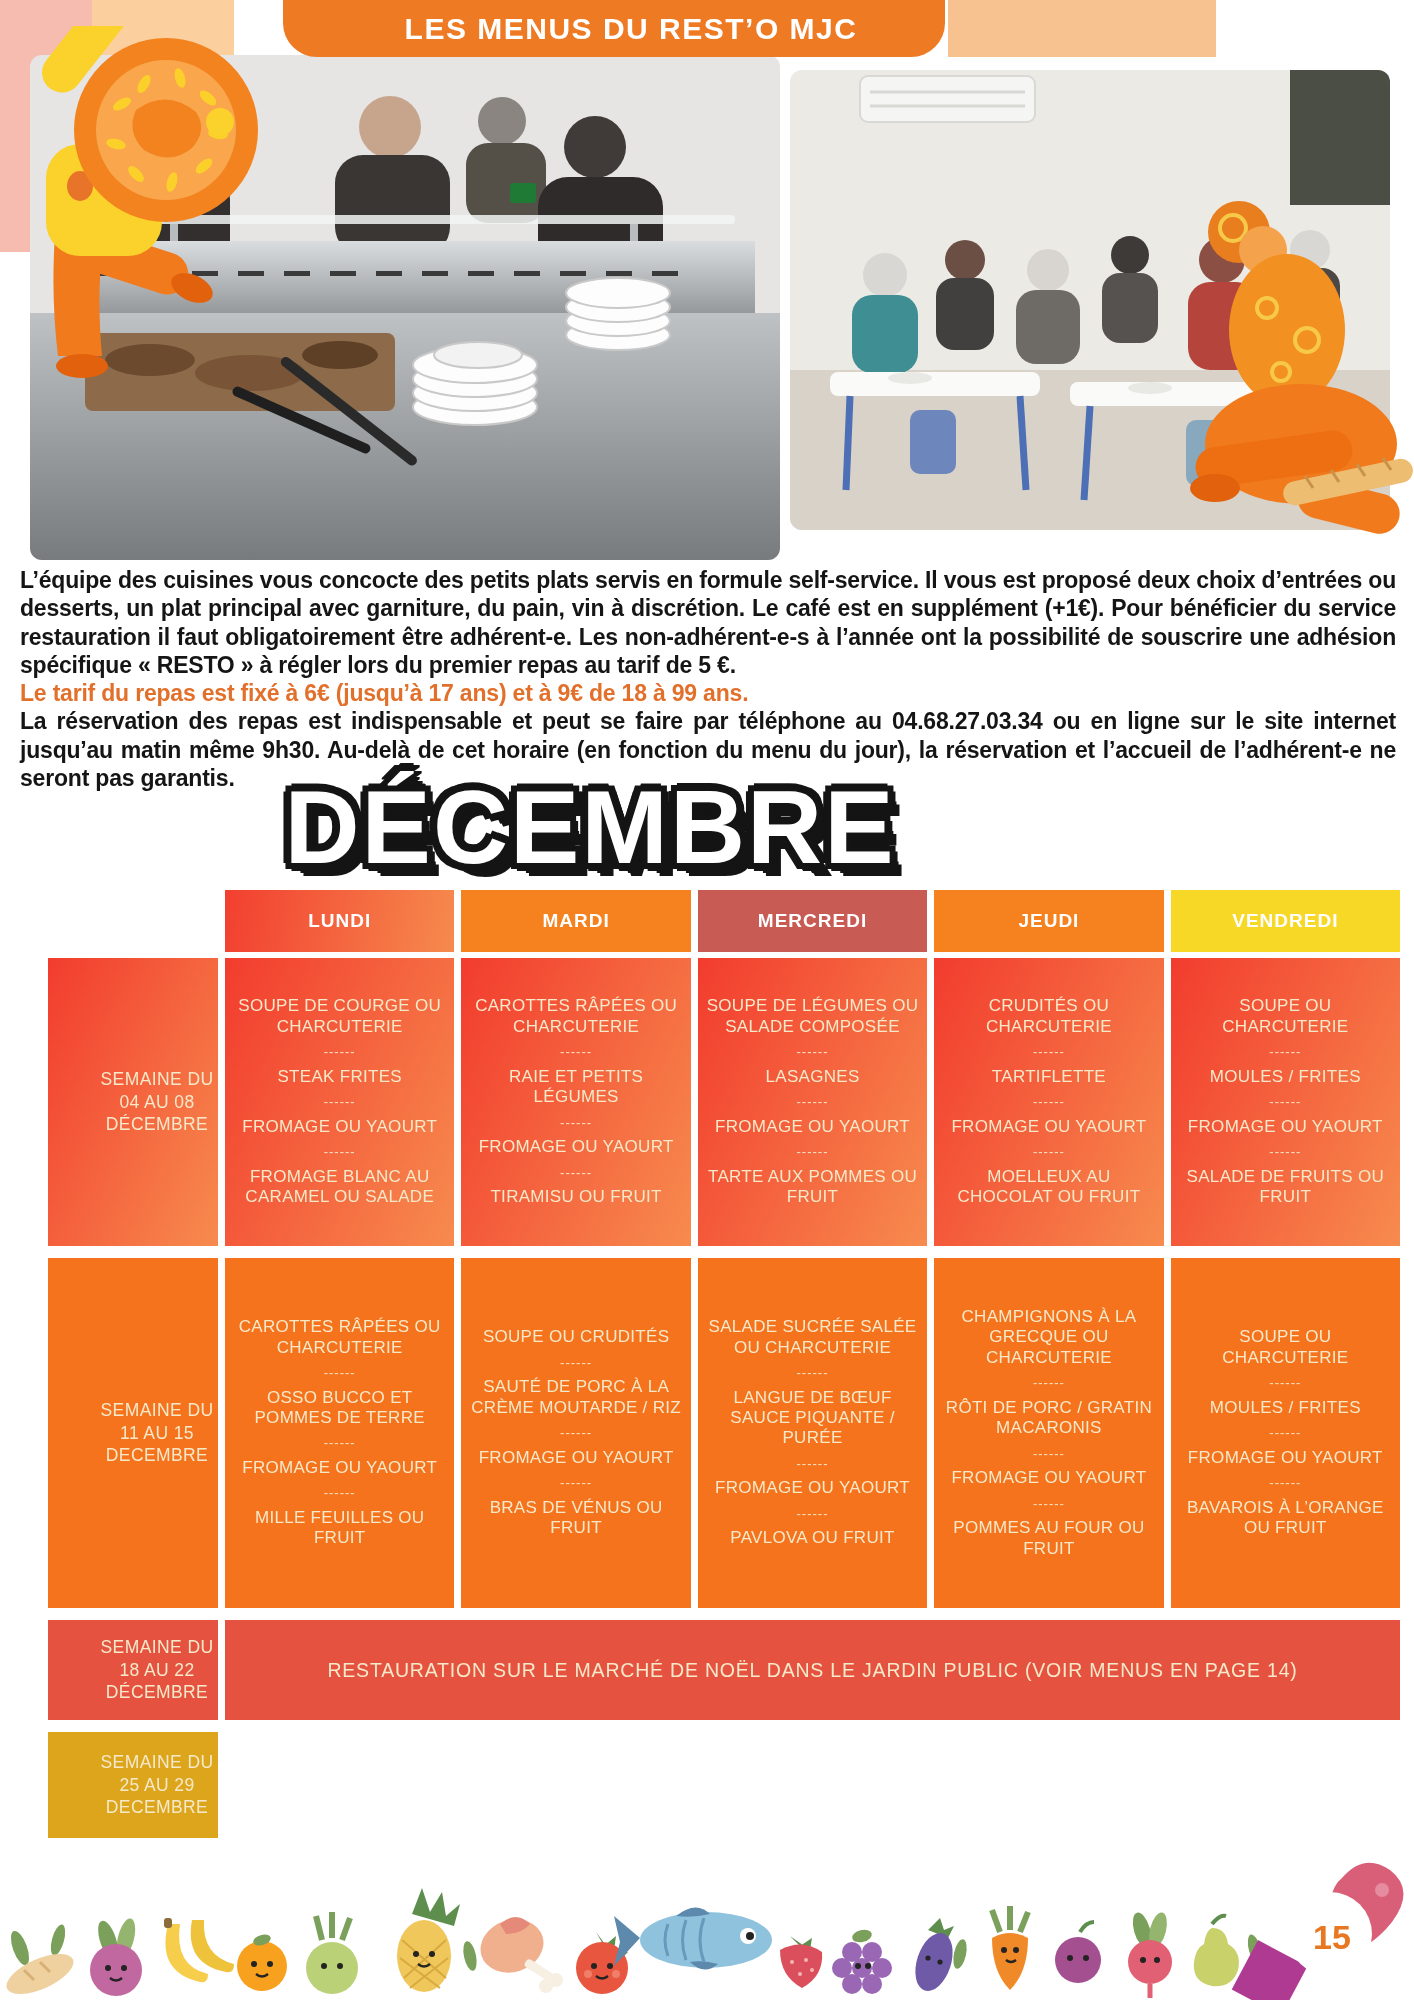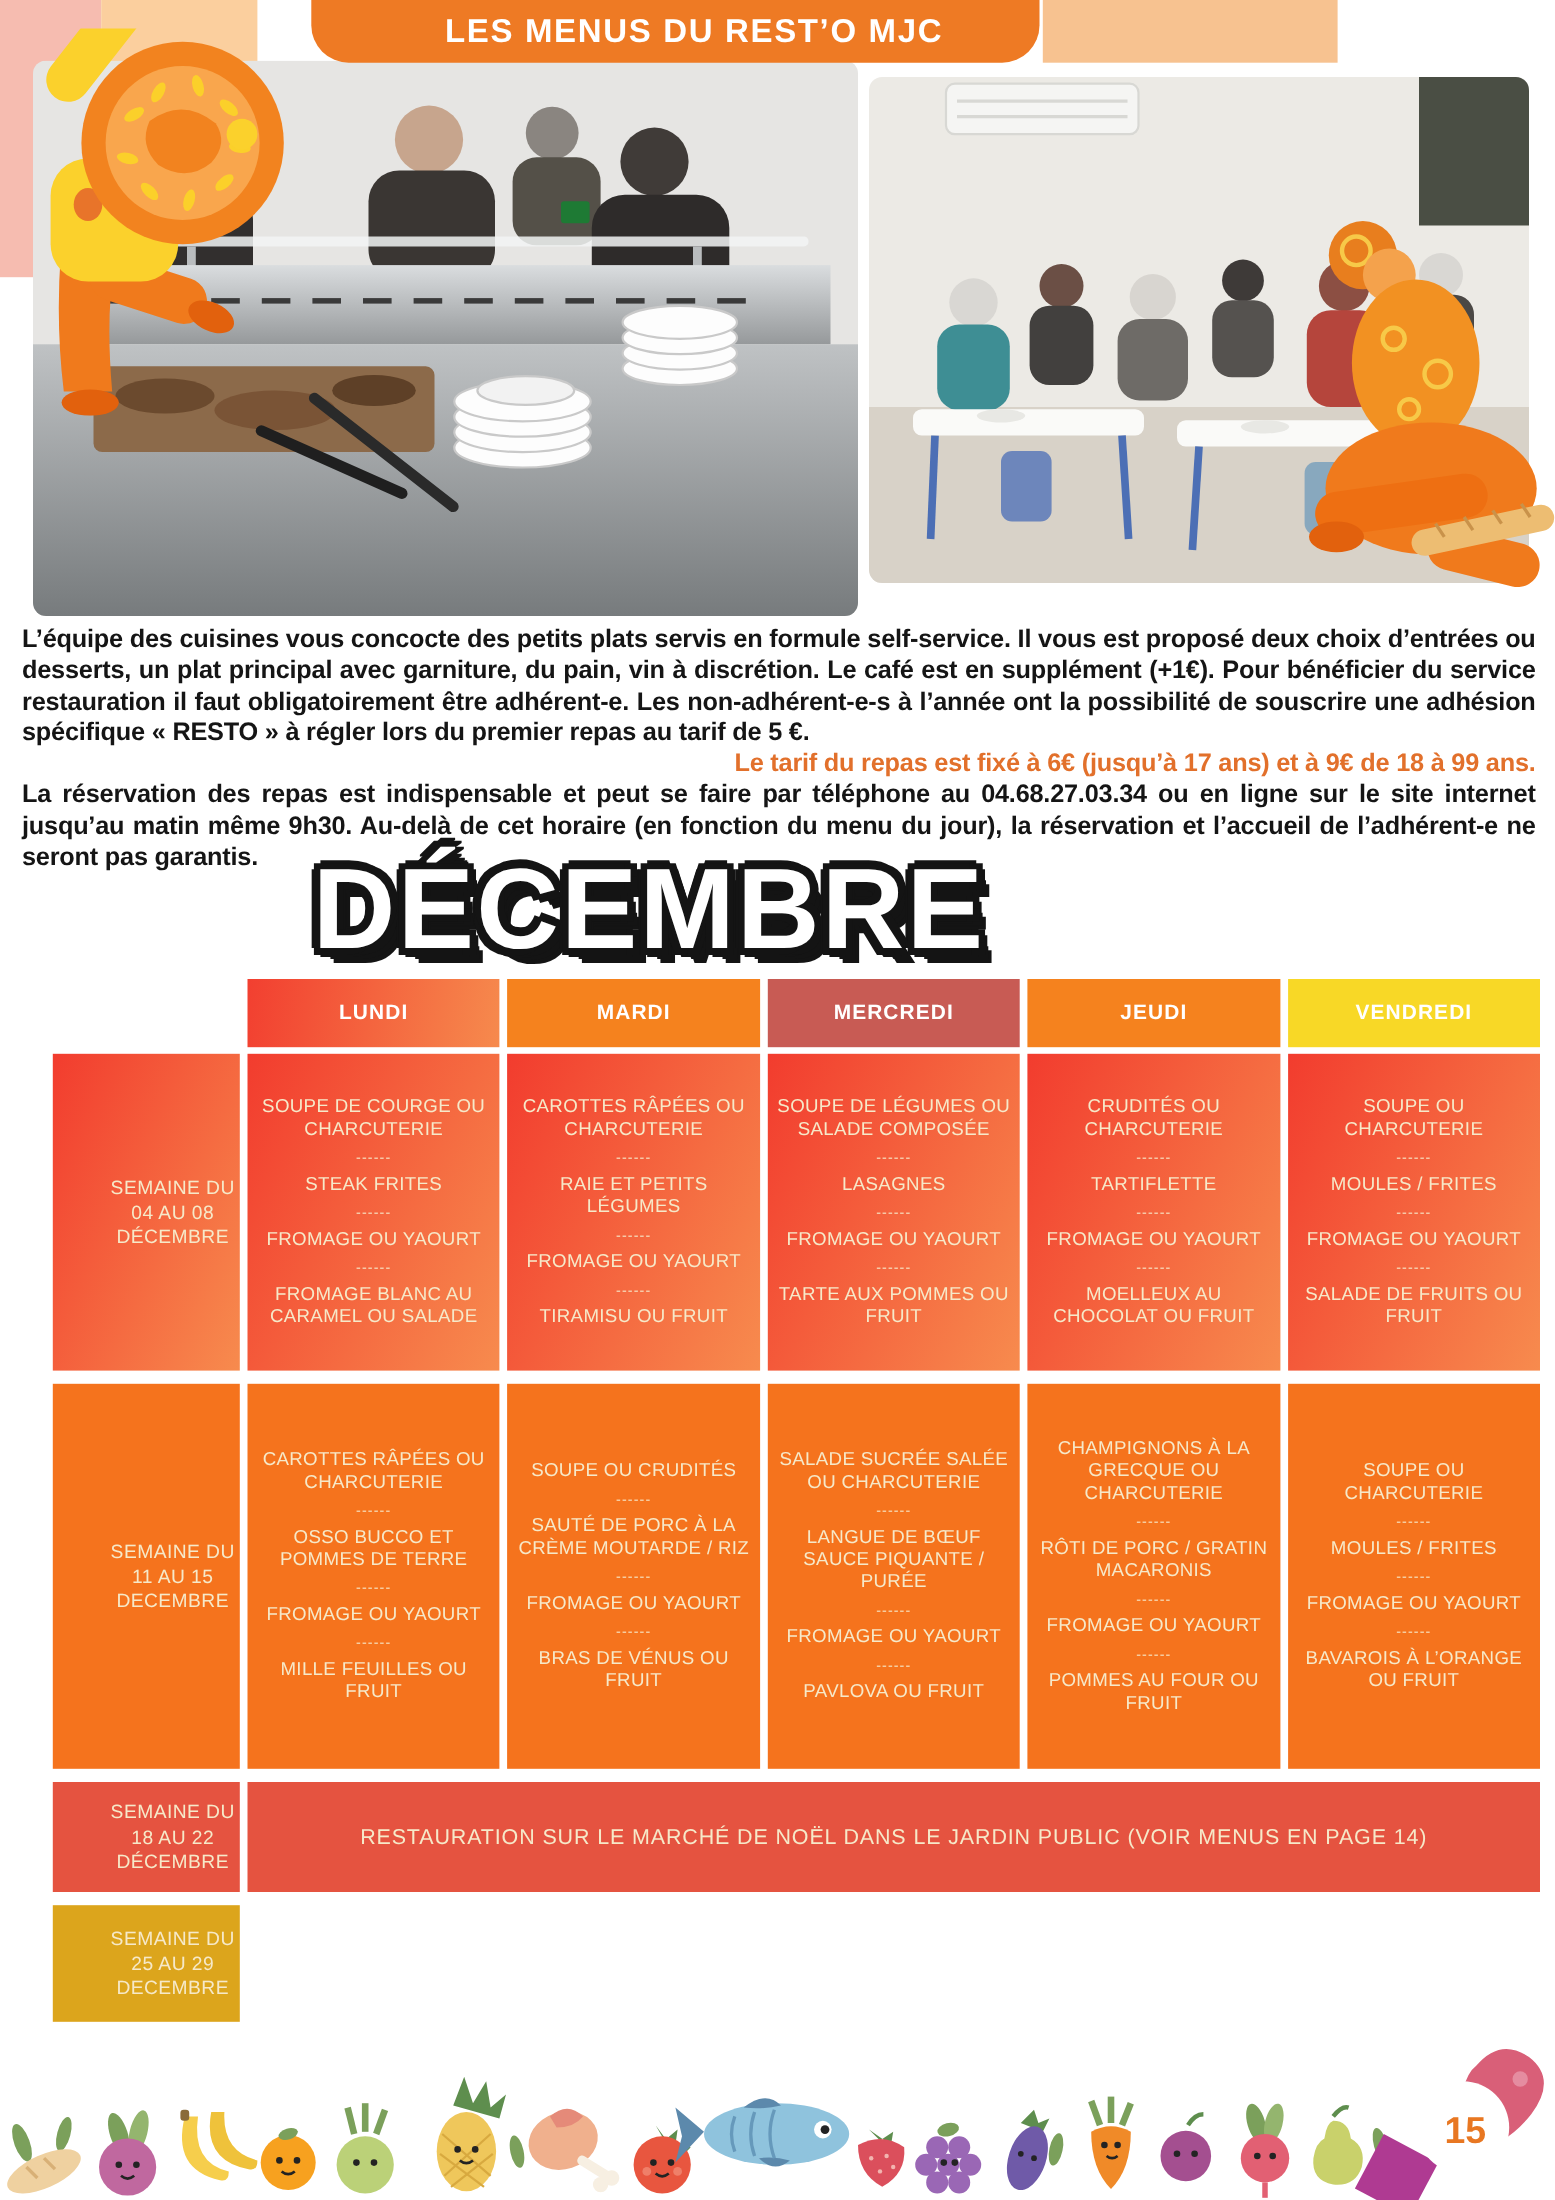--- a/index.html
+++ b/index.html
@@ -17,21 +17,21 @@
   
   .photo{position:absolute;border-radius:12px;overflow:hidden;z-index:1;}
   .photo-left{left:30px;top:55px;width:750px;height:505px;}
   .photo-right{left:790px;top:70px;width:600px;height:460px;}
   .illu{position:absolute;z-index:3;}
 
   
   .intro{position:absolute;left:20px;top:566px;width:1376px;font-size:23px;line-height:1.23;
          color:#151515;font-weight:700;text-align:justify;letter-spacing:-0.2px;z-index:2;}
   .intro p{margin:0;}
-  .tarif{color:#E2702B;text-align:right;}
+  .tarif{color:#E2702B;text-align:left;}
 
   
   .month{position:absolute;left:0;top:768px;width:1180px;text-align:center;z-index:6;
          font-size:104px;font-weight:900;color:#ffffff;letter-spacing:2px;
          text-shadow:
            -6px -6px 0 #141414, 6px -6px 0 #141414, -6px 6px 0 #141414, 6px 6px 0 #141414,
            -8px 0 0 #141414, 8px 0 0 #141414, 0 -8px 0 #141414, 0 8px 0 #141414,
            9px 10px 0 #141414, 12px 13px 0 #141414;}
 
   

